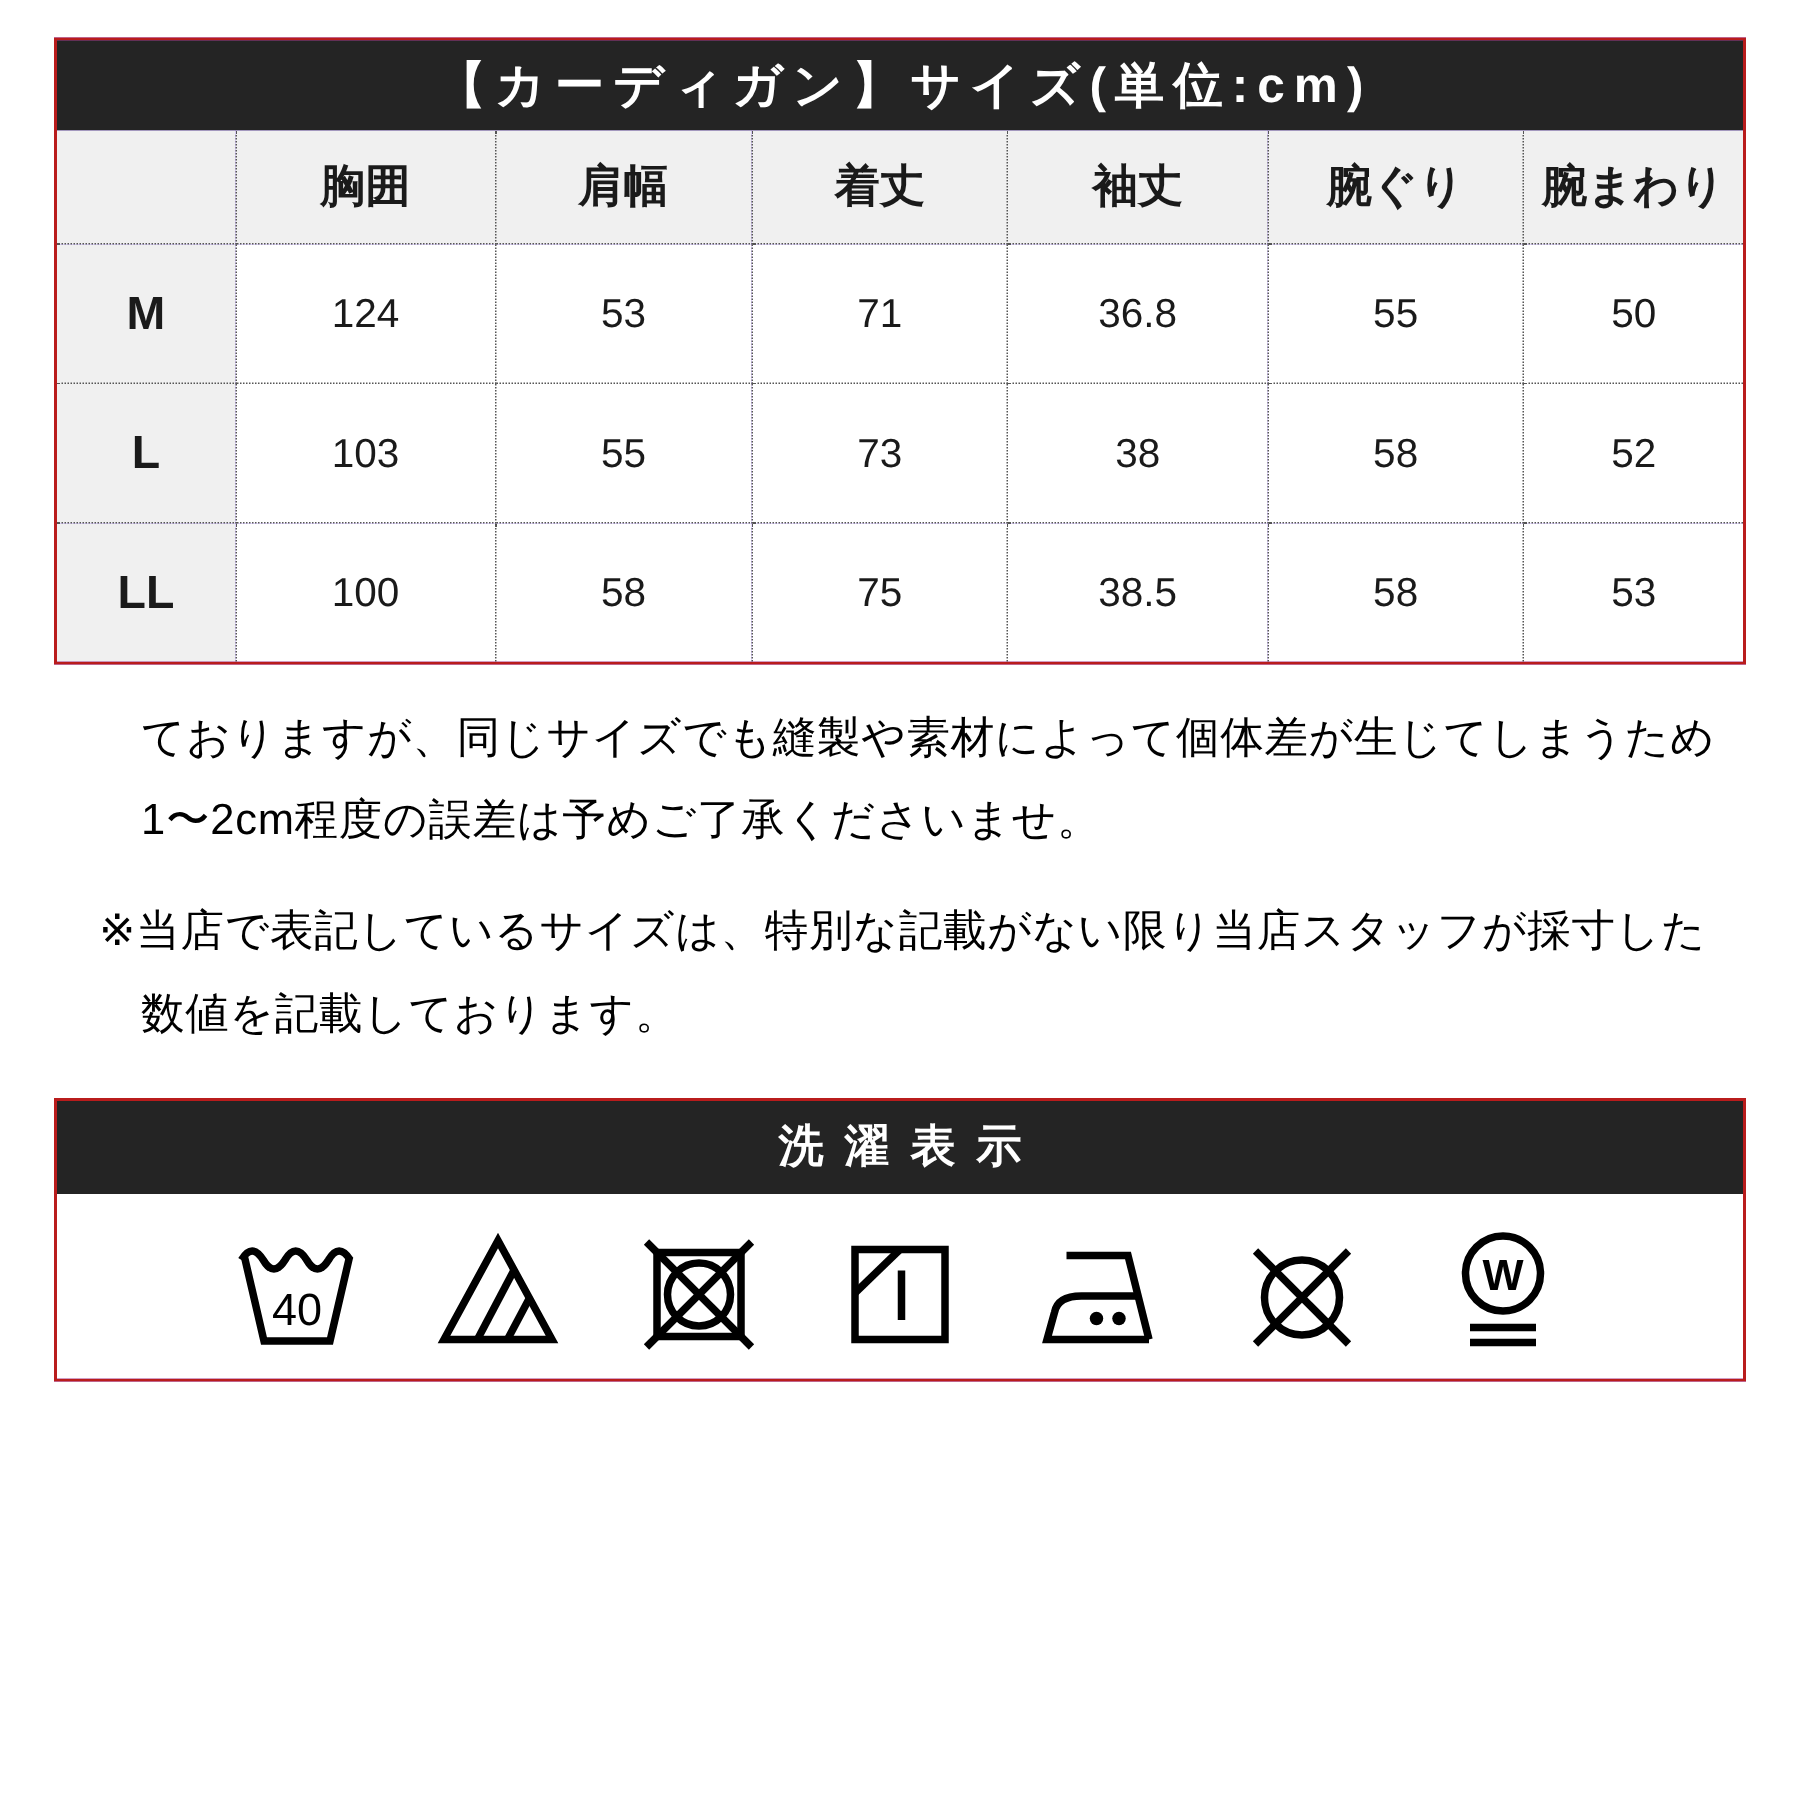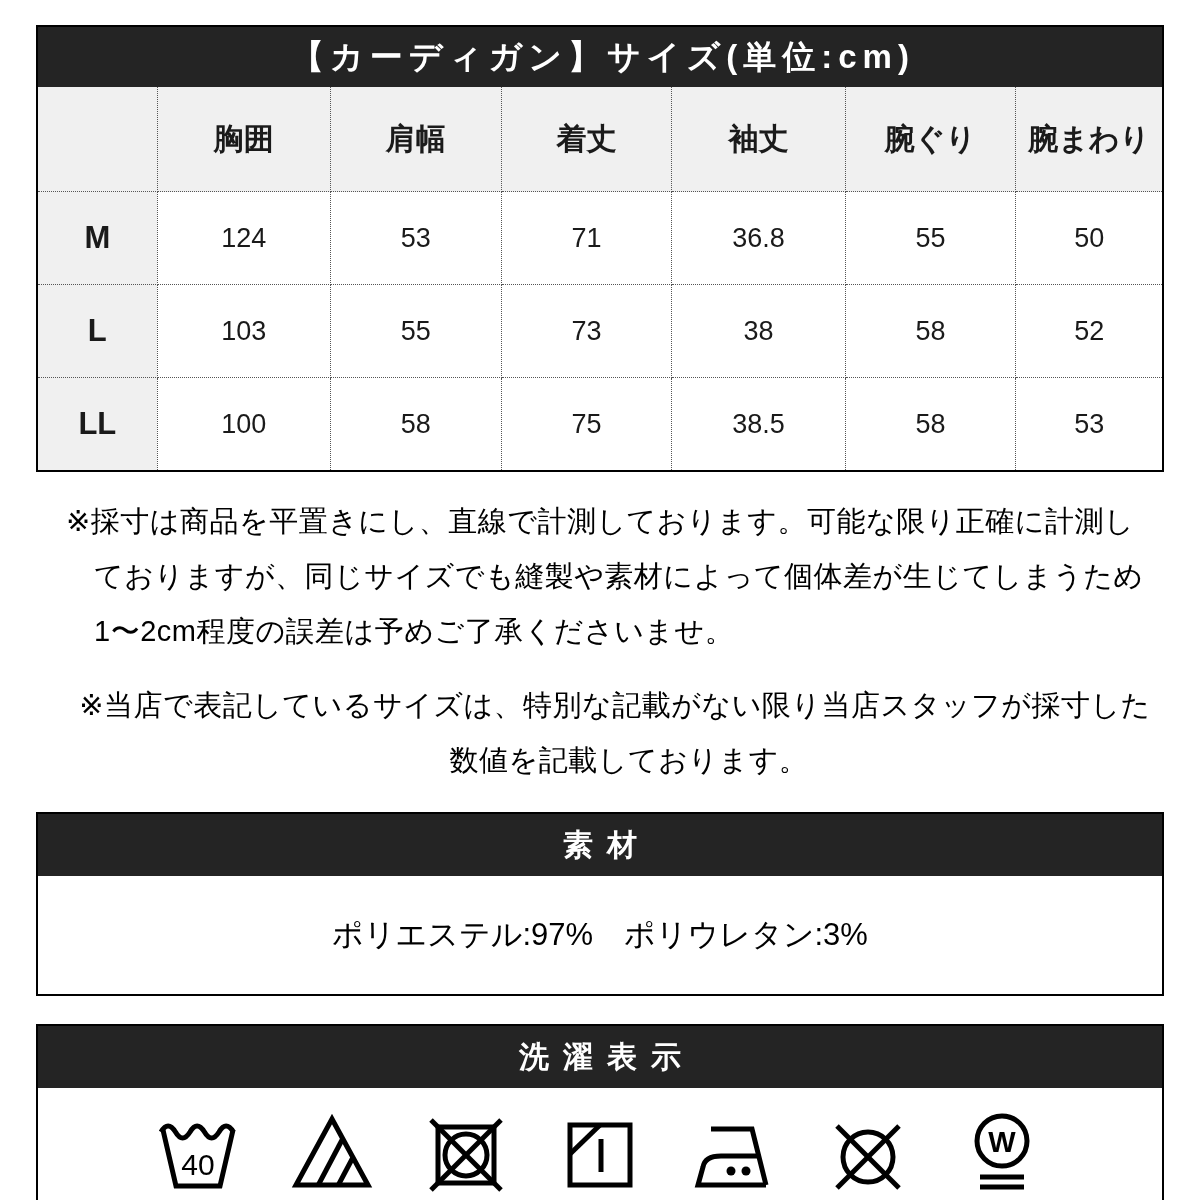--- a/index.html
+++ b/index.html
@@ -4,21 +4,21 @@
 <style>
   html,body { margin:0; padding:0; background:#ffffff; }
   body {
     width:1200px; height:1200px;
     font-family:"Liberation Sans","DejaVu Sans",sans-serif;
     color:#111111;
     -webkit-font-smoothing:antialiased;
   }
   .page { padding:25px 36px 24px 36px; }
 
-  .panel { border:2px solid #000000; background:#8b5cf6; }
+  .panel { border:2px solid #b91c1c; background:#8b5cf6; }
 
   .black-bar {
     background:#242424; color:#ffffff;
     text-align:center; font-weight:bold;
   }
   .title-bar {
     height:60px; line-height:60px;
     font-size:33px; letter-spacing:6px; text-indent:6px;
   }
   .section-bar {
@@ -26,38 +26,38 @@
     font-size:30px; letter-spacing:14px; text-indent:14px;
   }
 
   table.size-table { width:100%; border-collapse:collapse; table-layout:fixed; }
   .size-table th, .size-table td {
     border:1px dotted #555555;
     text-align:center; vertical-align:middle;
     padding:0;
   }
   .size-table thead th {
-    height:104px; background:#f0f0f0;
+    height:75px; background:#f0f0f0;
     font-size:30px; font-weight:bold; color:#1a1a1a;
     border-top:none;
   }
   .size-table tbody th {
     background:#f0f0f0; font-size:31px; font-weight:bold; color:#1a1a1a;
   }
   .size-table tbody td {
     background:#ffffff; height:92px;
     font-size:27px; font-weight:normal; color:#1a1a1a;
   }
   .size-table tr > *:first-child { border-left:none; }
   .size-table tr > *:last-child { border-right:none; }
   .size-table tbody tr:last-child > * { border-bottom:none; }
 
   .notes { margin:22px 0 0 30px; color:#000000; }
   .note { font-size:29px; line-height:55px; letter-spacing:0.5px; }
-  .note + .note { margin-top:19px;text-align:center; }
+  .note + .note { margin-top:19px; }
   .note .note-line.cont { padding-left:28px; }
 
   .material-panel { margin-top:24px; }
   .panel-body {
     display:flex; align-items:center; justify-content:center;
     background:#ffffff;
   }
   .material-body { height:118px; font-size:31px; color:#000000; }
 
   .wash-panel { margin-top:28px; }
@@ -121,36 +121,29 @@
             <td>38.5</td>
             <td>58</td>
             <td>53</td>
           </tr>
         </tbody>
     </table>
   </section>
 
   <section class="notes">
       <div class="note">
-        <div class="note-line">※採寸は商品を平置きにし、直線で計測しております。可能な限り正確に計測し</div>
         <div class="note-line cont">ておりますが、同じサイズでも縫製や素材によって個体差が生じてしまうため</div>
         <div class="note-line cont">1〜2cm程度の誤差は予めご了承くださいませ。</div>
       </div>
       <div class="note">
         <div class="note-line">※当店で表記しているサイズは、特別な記載がない限り当店スタッフが採寸した</div>
         <div class="note-line cont">数値を記載しております。</div>
       </div>
     </section>
 
-  <section class="panel material-panel">
-    <div class="black-bar section-bar">素材</div>
-    <div class="panel-body material-body">
-      <span>ポリエステル:97%　ポリウレタン:3%</span>
-    </div>
-  </section>
 
   <section class="panel wash-panel">
     <div class="black-bar section-bar">洗濯表示</div>
     <div class="panel-body wash-body">
 
       <svg class="laundry-icon" viewBox="0 0 90 90">
         <path class="laundry-stroke" d="M10,25 L23,81 L67,81 L80,25"></path>
         <path class="laundry-stroke" d="M8,27 q7,-12 14.5,0 q7,12 14.5,0 q7,-12 14.5,0 q7,12 14.5,0 q7,-12 14.5,0" stroke-width="4.5"></path>
         <text x="45" y="70" text-anchor="middle" font-size="30" font-family="Liberation Sans, DejaVu Sans, sans-serif" fill="#000">40</text>
       </svg>

